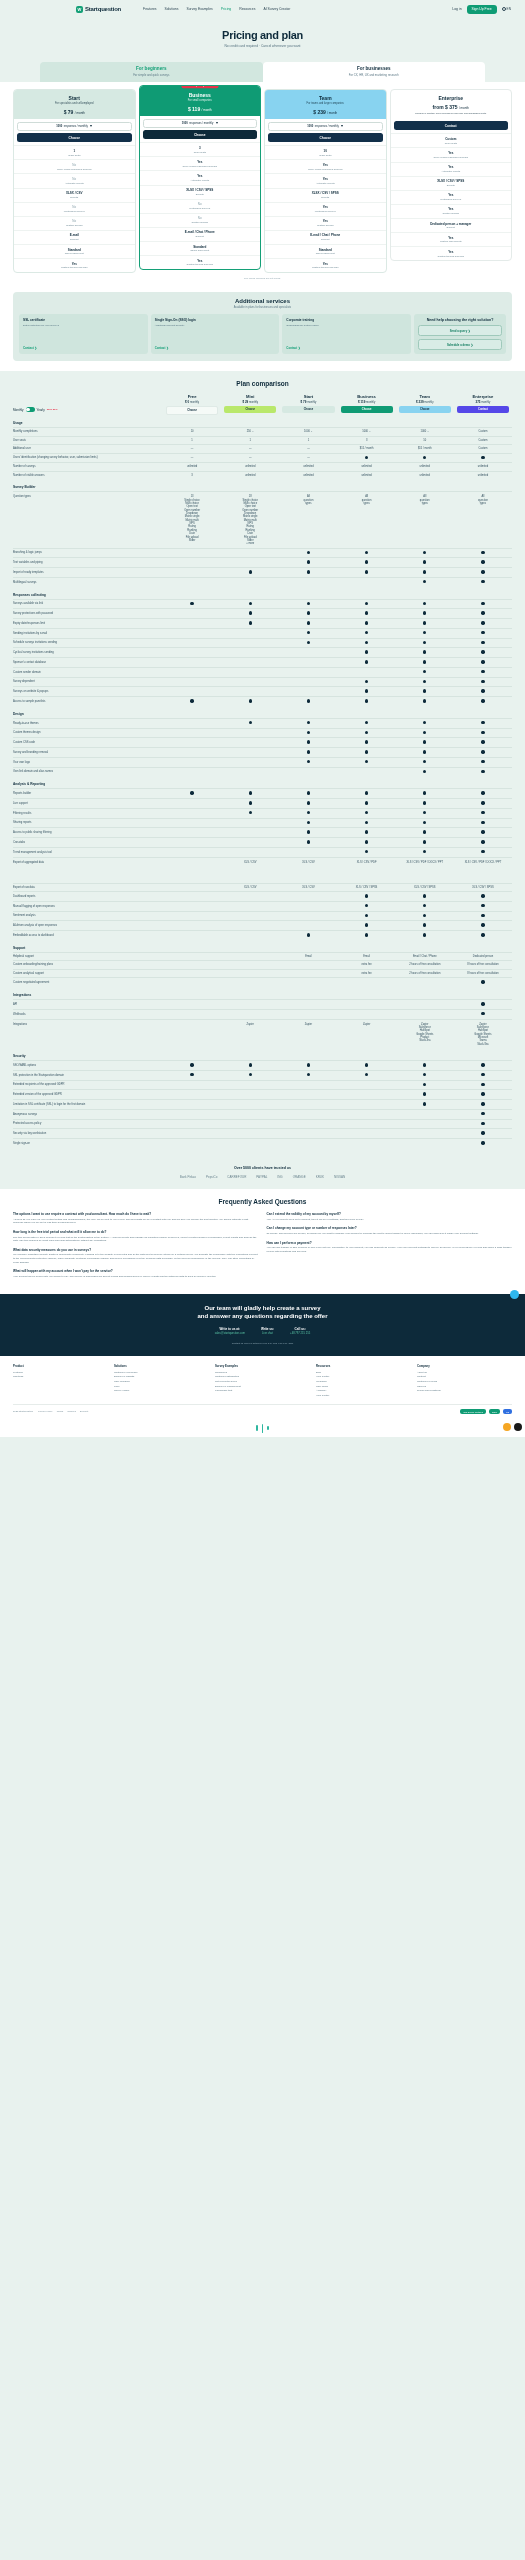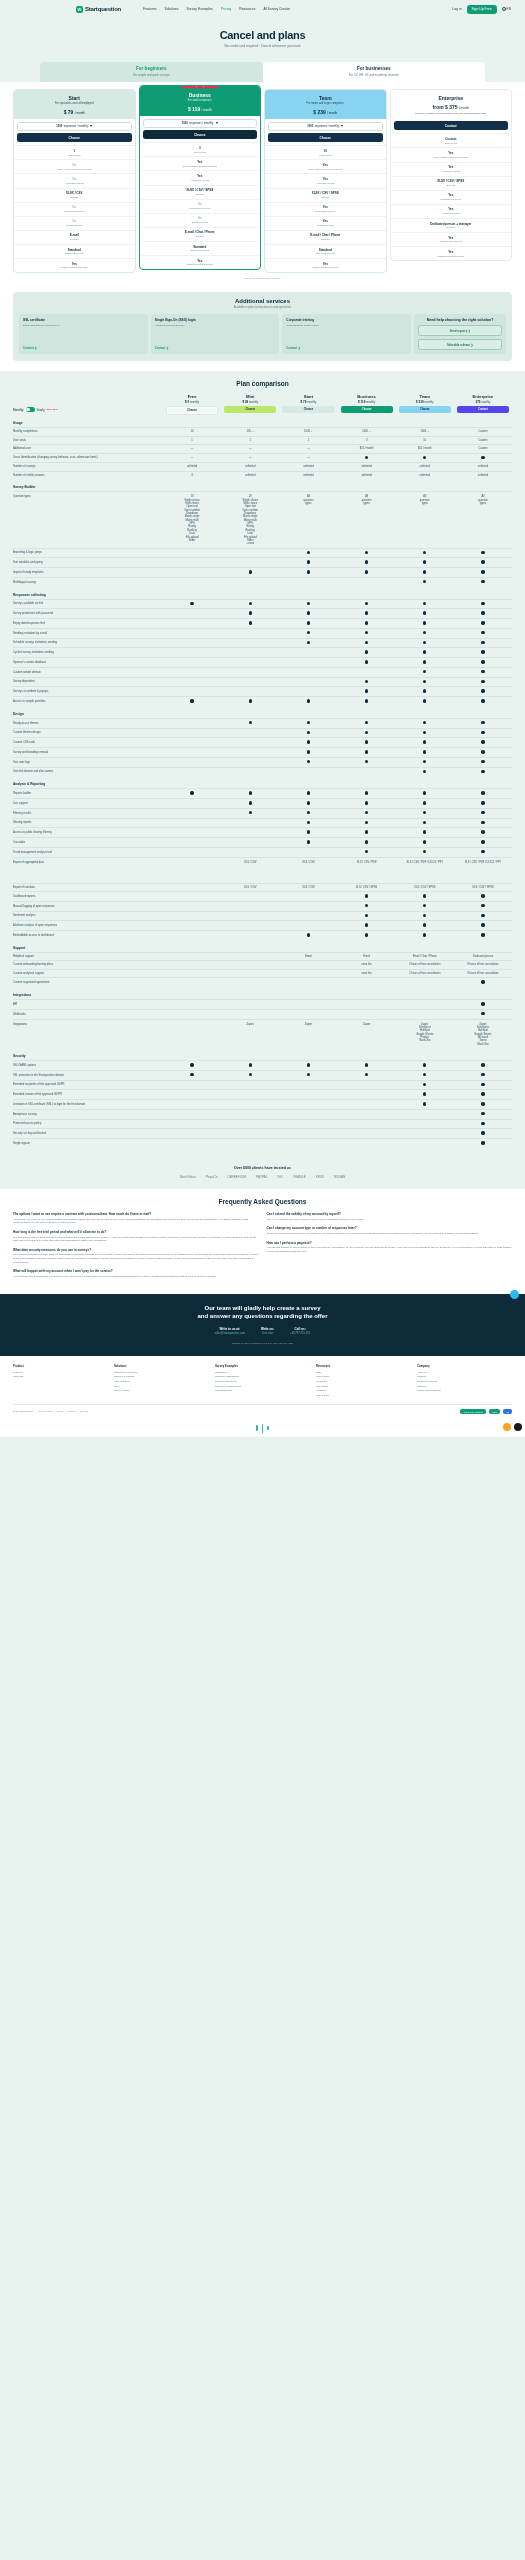--- a/index.html
+++ b/index.html
@@ -172,21 +172,21 @@
       <span class="nav-login">Log in</span>
       <span class="btn-signup">Sign Up Free</span>
       <span class="nav-lang">
         <span class="globe"></span>
         <span>EN</span>
       </span>
     </div>
   </div>
 
   <div class="hero">
-    <h1>Cancel and plans</h1>
+    <h1>Pricing and plan</h1>
     <p>No credit card required · Cancel whenever you want</p>
   </div>
 
   <div class="tabs" id="segTabs">
       <div class="tab inactive">
      <div class="t">For beginners</div>
      <div class="s">For simple and quick surveys</div>
    </div>
       <div class="tab active">
      <div class="t">For businesses</div>

